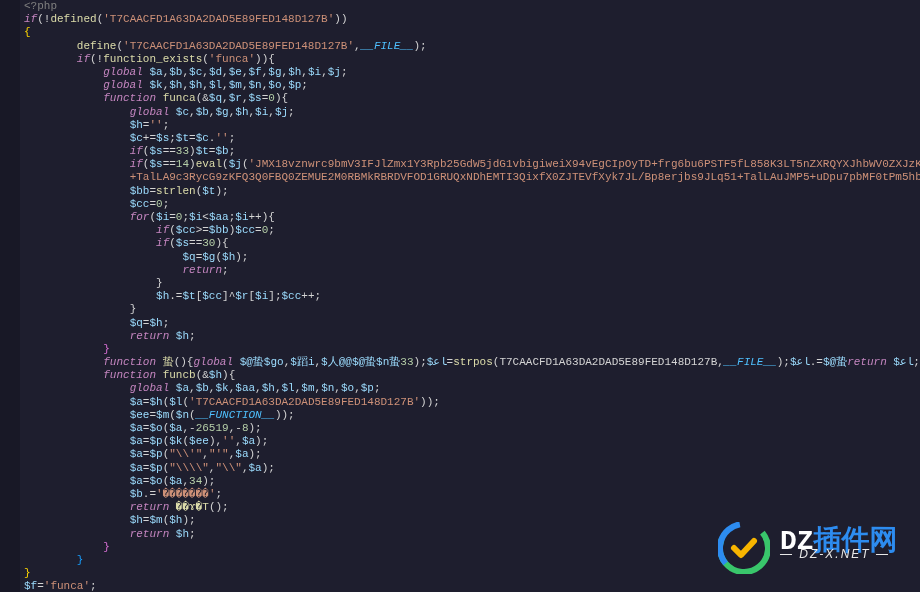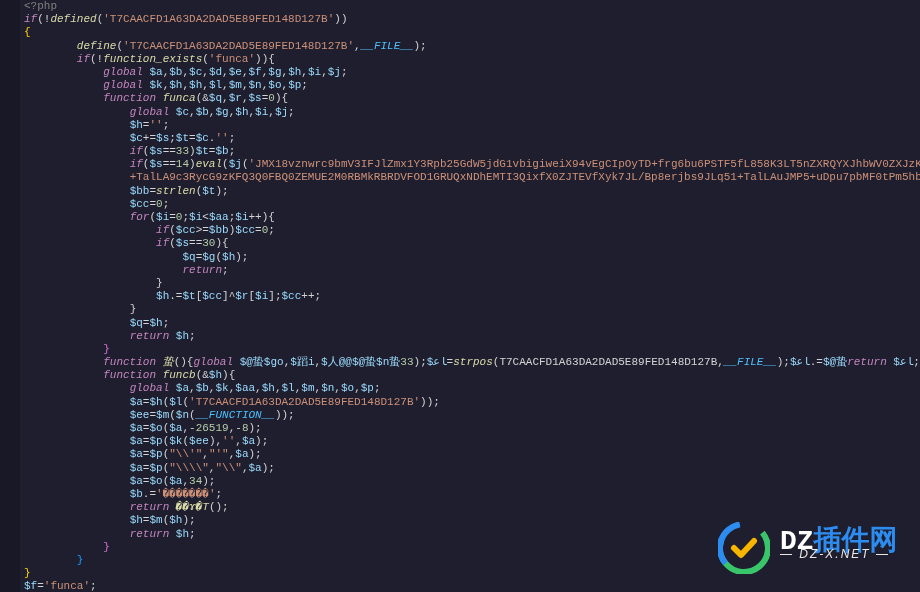--- a/index.html
+++ b/index.html
@@ -17,21 +17,21 @@
   background:#181826;
 }
 .code {
   position:absolute; left:20px; top:0; right:0;
   padding:0 4px;
   color:#cccccc;
   white-space:pre;
 }
 .line { height:13.2px; }
 .kw { color:#c586c0;font-style:italic; }        
-.fn { color:#dcdcaa;font-style:italic; }        
+.fn { color:#dcdcaa; }        
 .str { color:#ce9178; }       
 .var { color:#9cdcfe; }       
 .num { color:#b5cea8; }
 .punc { color:#d4d4d4; }
 .const { color:#4fc1ff;font-style:italic; }     
 .tag { color:#808080; }       
 .brace { color:#ffd700; }
 .brace2 { color:#da70d6; }
 .brace3 { color:#179fff; }
 

